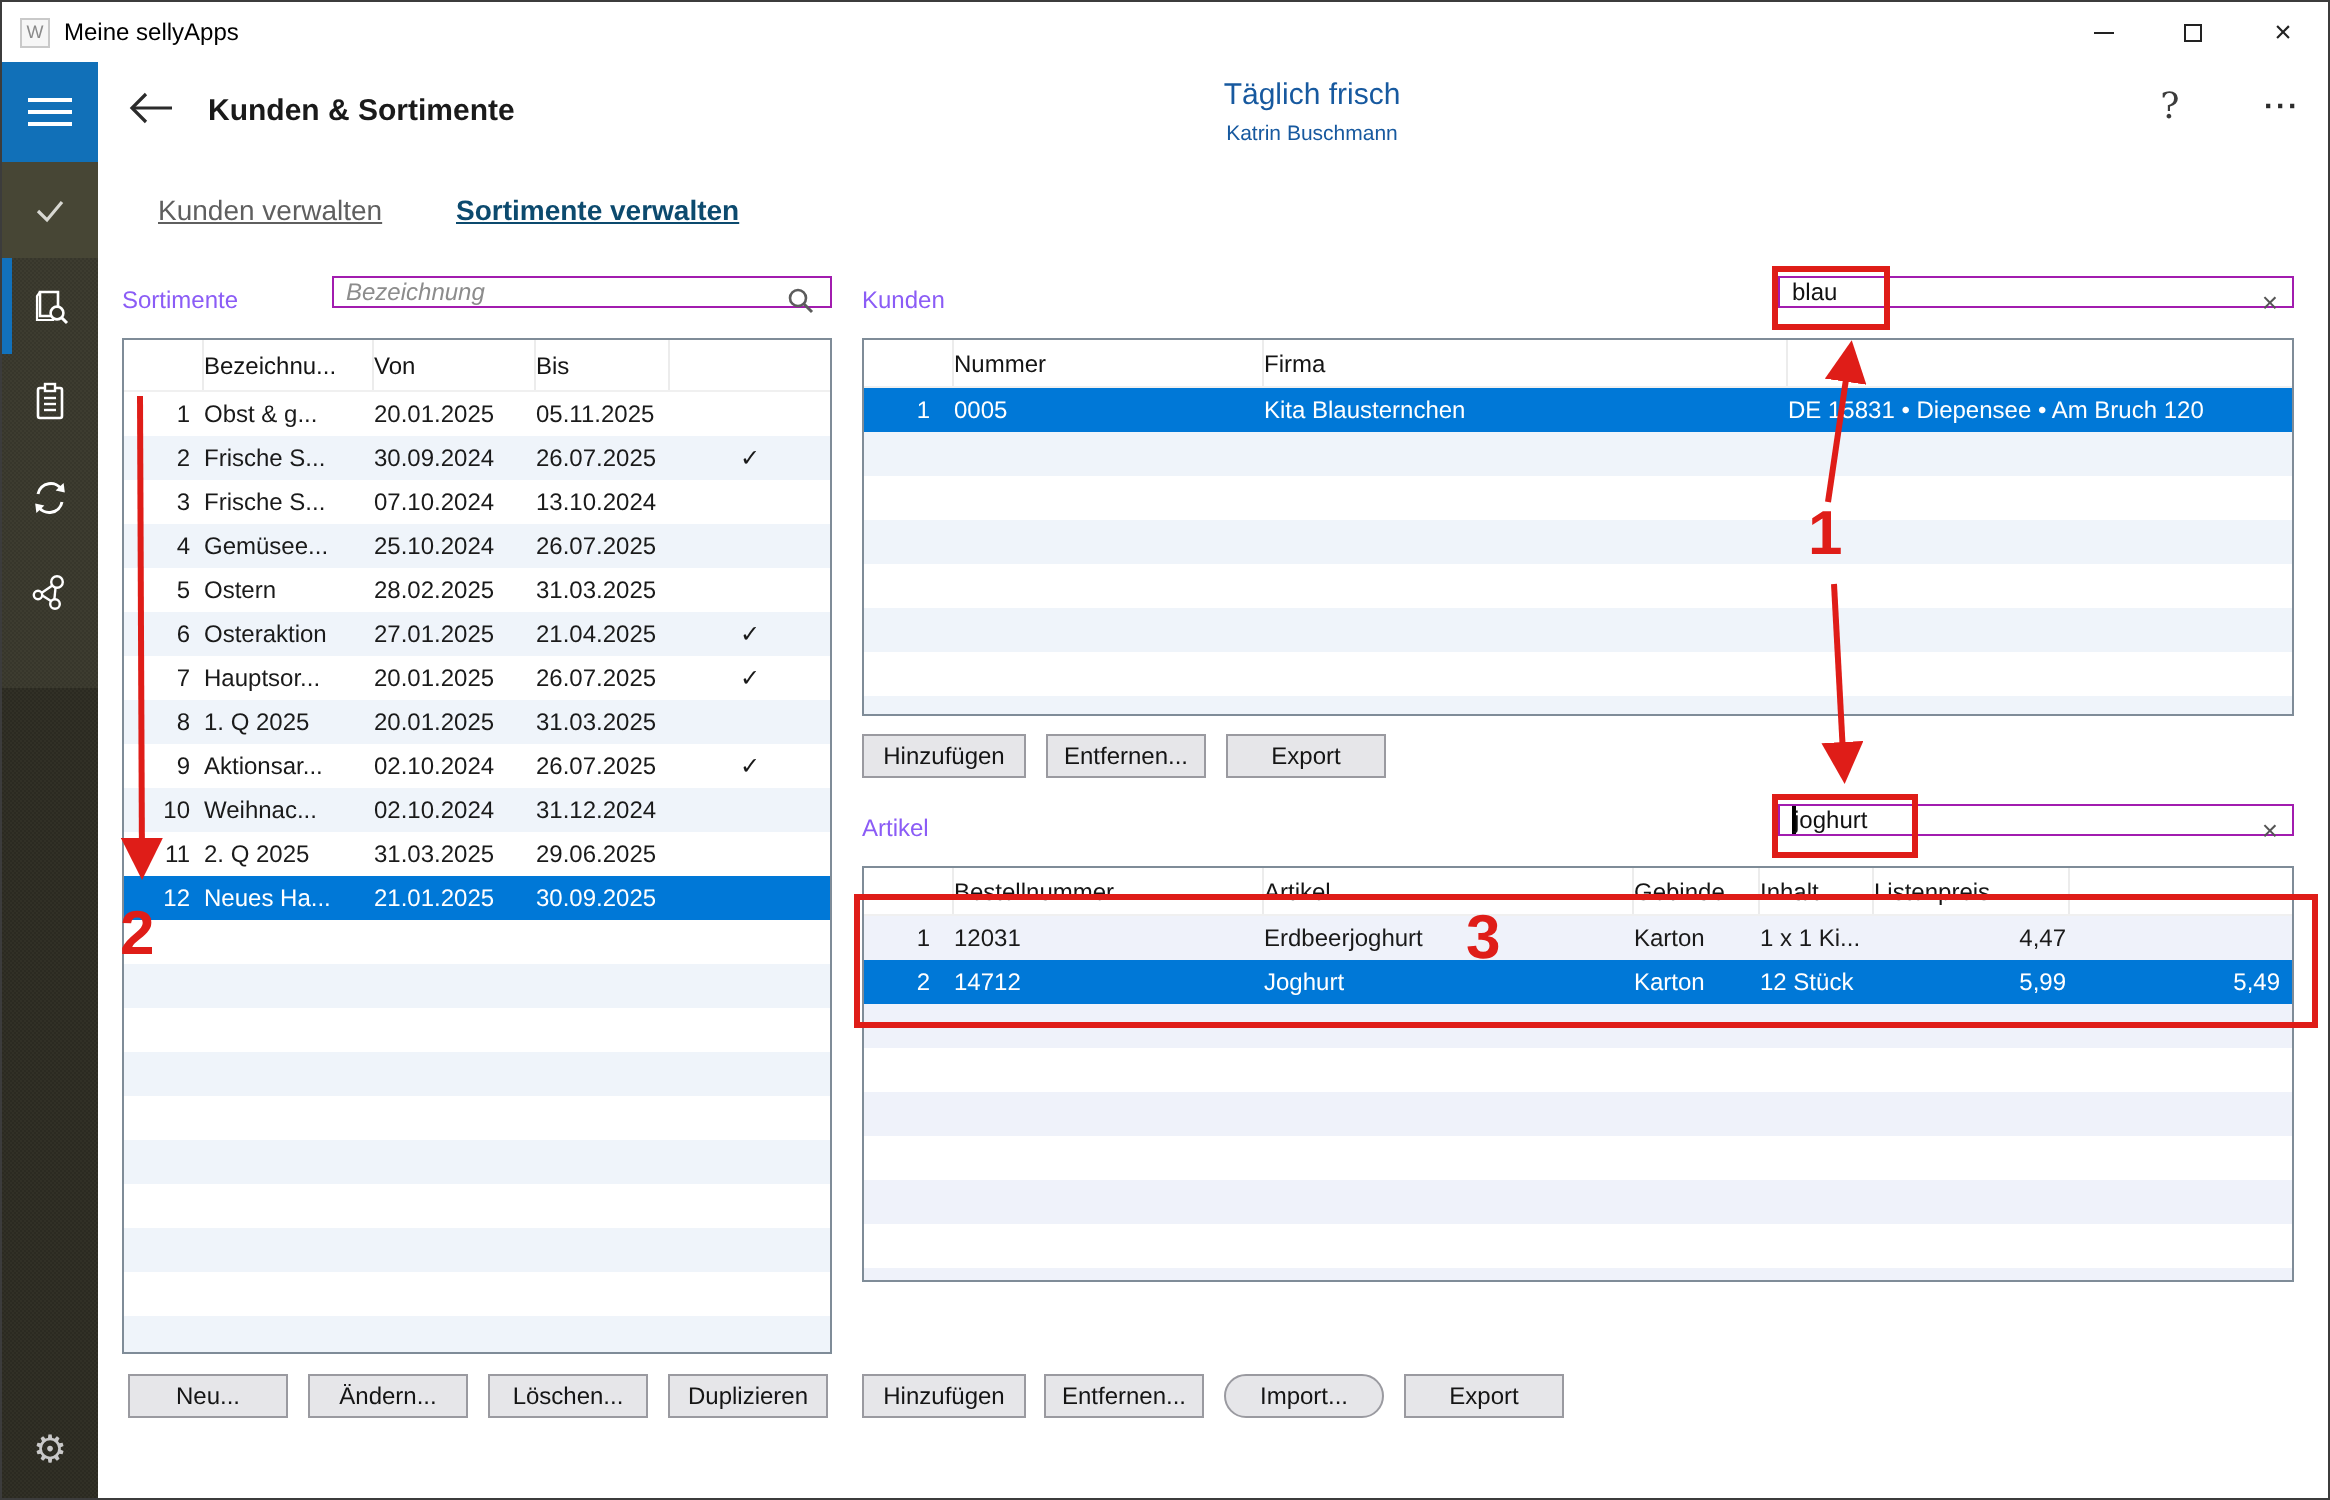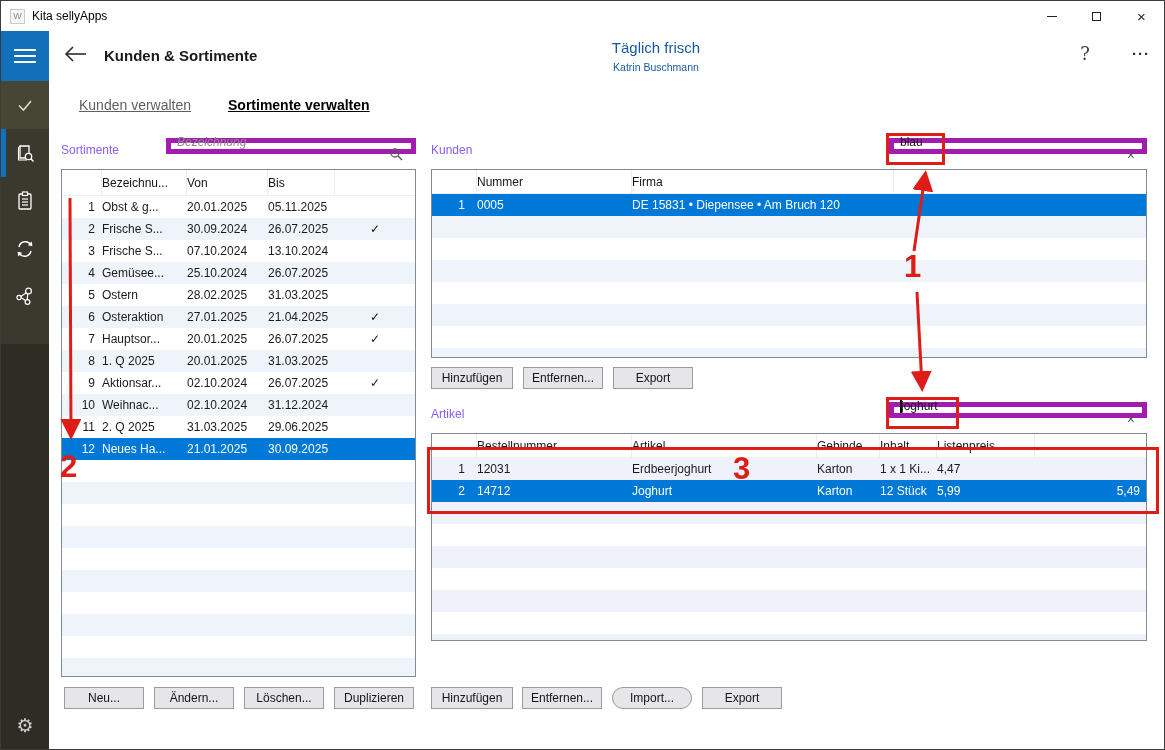--- a/index.html
+++ b/index.html
@@ -39,25 +39,25 @@
   .hdr-title { position:absolute; left:103px; top:46px; font-size:15px; font-weight:bold; }
   .account { position:absolute; left:555px; top:38px; width:200px; text-align:center; color:#17599f; }
   .account .acc-name { font-size:15px; }
   .account .acc-user { font-size:10.5px; margin-top:5px; }
   .hdr-help { position:absolute; left:1072px; top:42px; width:24px; height:26px; text-align:center; font-size:18px; color:#3c3c3c; font-family:"DejaVu Serif", serif; }
   .hdr-more { position:absolute; left:1126px; top:44px; width:28px; height:20px; text-align:center; font-size:15px; font-weight:bold; color:#2c2c2c; letter-spacing:1px; }
 
   
   .tab { position:absolute; top:96px; font-size:14px;text-decoration:underline; }
   .tab-kunden { left:78px; color:#5f5f5f; }
-  .tab-sortimente { left:227px; color:#000000; font-weight:bold; }
+  .tab-sortimente { left:227px; color:#0c4a6e; font-weight:bold; }
 
   
   .pnl-label { position:absolute; font-size:12px; color:#8b5cf6; }
-  .searchbox { position:absolute; height:16px; border:5px solid #a21caf; background:#fff; display:flex; align-items:flex-end; padding:0 6px; }
+  .searchbox { position:absolute; height:16px; border:1px solid #a21caf; background:#fff; display:flex; align-items:flex-end; padding:0 6px; }
   .searchbox .ph { color:#8c8c8c; font-style:italic; }
   .searchbox .val { color:#111; }
   .caret { display:inline-block; width:2px; height:14px; background:#000; vertical-align:middle; margin-right:-1px; }
   .sb-icon { position:absolute; right:7px; top:4px; }
   .sb-clear { position:absolute; right:7px; top:3px; font-size:14px; color:#555; line-height:18px; }
 
   
   .tbl { position:absolute; border:1px solid #7f8c98; background:#fff; }
   .thead { position:absolute; left:0; right:0; top:0; display:flex; align-items:center; background:#fff; border-bottom:1px solid #f0f0f0; }
   .th { font-size:12px; color:#151515; height:100%; display:flex; align-items:center; border-right:1px solid #ececec; }
@@ -85,42 +85,42 @@
   .ku-c1 { width:155px; } .ku-c2 { width:262px; } .ku-c3 { flex:1; }
 
   
   .ar-tbl { left:430px; top:432px; width:716px; height:208px; }
   .ar-tbl .thead { height:24px; }
   .ar-tbl .tbody { top:24px; background:repeating-linear-gradient(to bottom,#eff2fa 0 22px,#fff 22px 44px); }
   .ar-c0 { width:45px; padding-right:12px; }
   .ar-c1 { width:155px; } .ar-c2 { width:185px; } .ar-c3 { width:63px; }
   .ar-c4 { width:57px; } .ar-c5 { width:98px; } .ar-c6 { flex:1; }
   .ar-c5.th { padding-left:0; } .ar-c6.th { padding-left:15px; }
-  .ar-c5.td { text-align:left; padding-right:2px; }
+  .ar-c5.td { text-align:right; padding-right:2px; }
   .ar-c6.td { text-align:right; padding-right:6px; }
 
   
   .btn { position:absolute; height:22px; background:#e6e6e9; border:1px solid #9a9aa0; font-size:12px; color:#151515; display:flex; align-items:center; justify-content:center; font-family:"Liberation Sans", sans-serif; }
 
   
   .anno { position:absolute; z-index:10; pointer-events:none; }
   .anno-box { border:3px solid #df1d18; }
   .anno-num { color:#df1d18; font-weight:bold; font-size:31px; line-height:1; }
   svg.anno-svg { position:absolute; left:0; top:0; width:1165px; height:750px; z-index:9; pointer-events:none; }
 
   .icon-svg { display:block; }
 </style>
 </head>
 <body>
 
 <div class="window">
 
   <div class="titlebar">
     <span class="app-logo">W</span>
-    <span class="app-title">Kita sellyApps</span>
+    <span class="app-title">Meine sellyApps</span>
     <div class="winbtn winbtn-min">
         <span class="glyph-min"></span>
       </div>
     <div class="winbtn winbtn-max">
         <span class="glyph-max"></span>
       </div>
     <div class="winbtn winbtn-close">
         <span class="glyph-close">×</span>
       </div>
   </div>
@@ -318,20 +318,21 @@
     <div class="thead">
       <div class="th ku-c0"></div>
       <div class="th ku-c1">Nummer</div>
       <div class="th ku-c2">Firma</div>
       <div class="th ku-c3">Ort</div>
     </div>
     <div class="tbody">
       <div class="trow selected">
         <div class="td ku-c0 t-right">1</div>
         <div class="td ku-c1">0005</div>
+        <div class="td ku-c2">Kita Blausternchen</div>
         <div class="td ku-c3">DE 15831 • Diepensee • Am Bruch 120</div>
       </div>
     </div>
   </div>
 
   <div class="btn" style="left:430px; top:366px; width:82px;">Hinzufügen</div>
   <div class="btn" style="left:522px; top:366px; width:80px;">Entfernen...</div>
   <div class="btn" style="left:612px; top:366px; width:80px;">Export</div>
 
   <div class="pnl-label" style="left:430px; top:406px;">Artikel</div>

